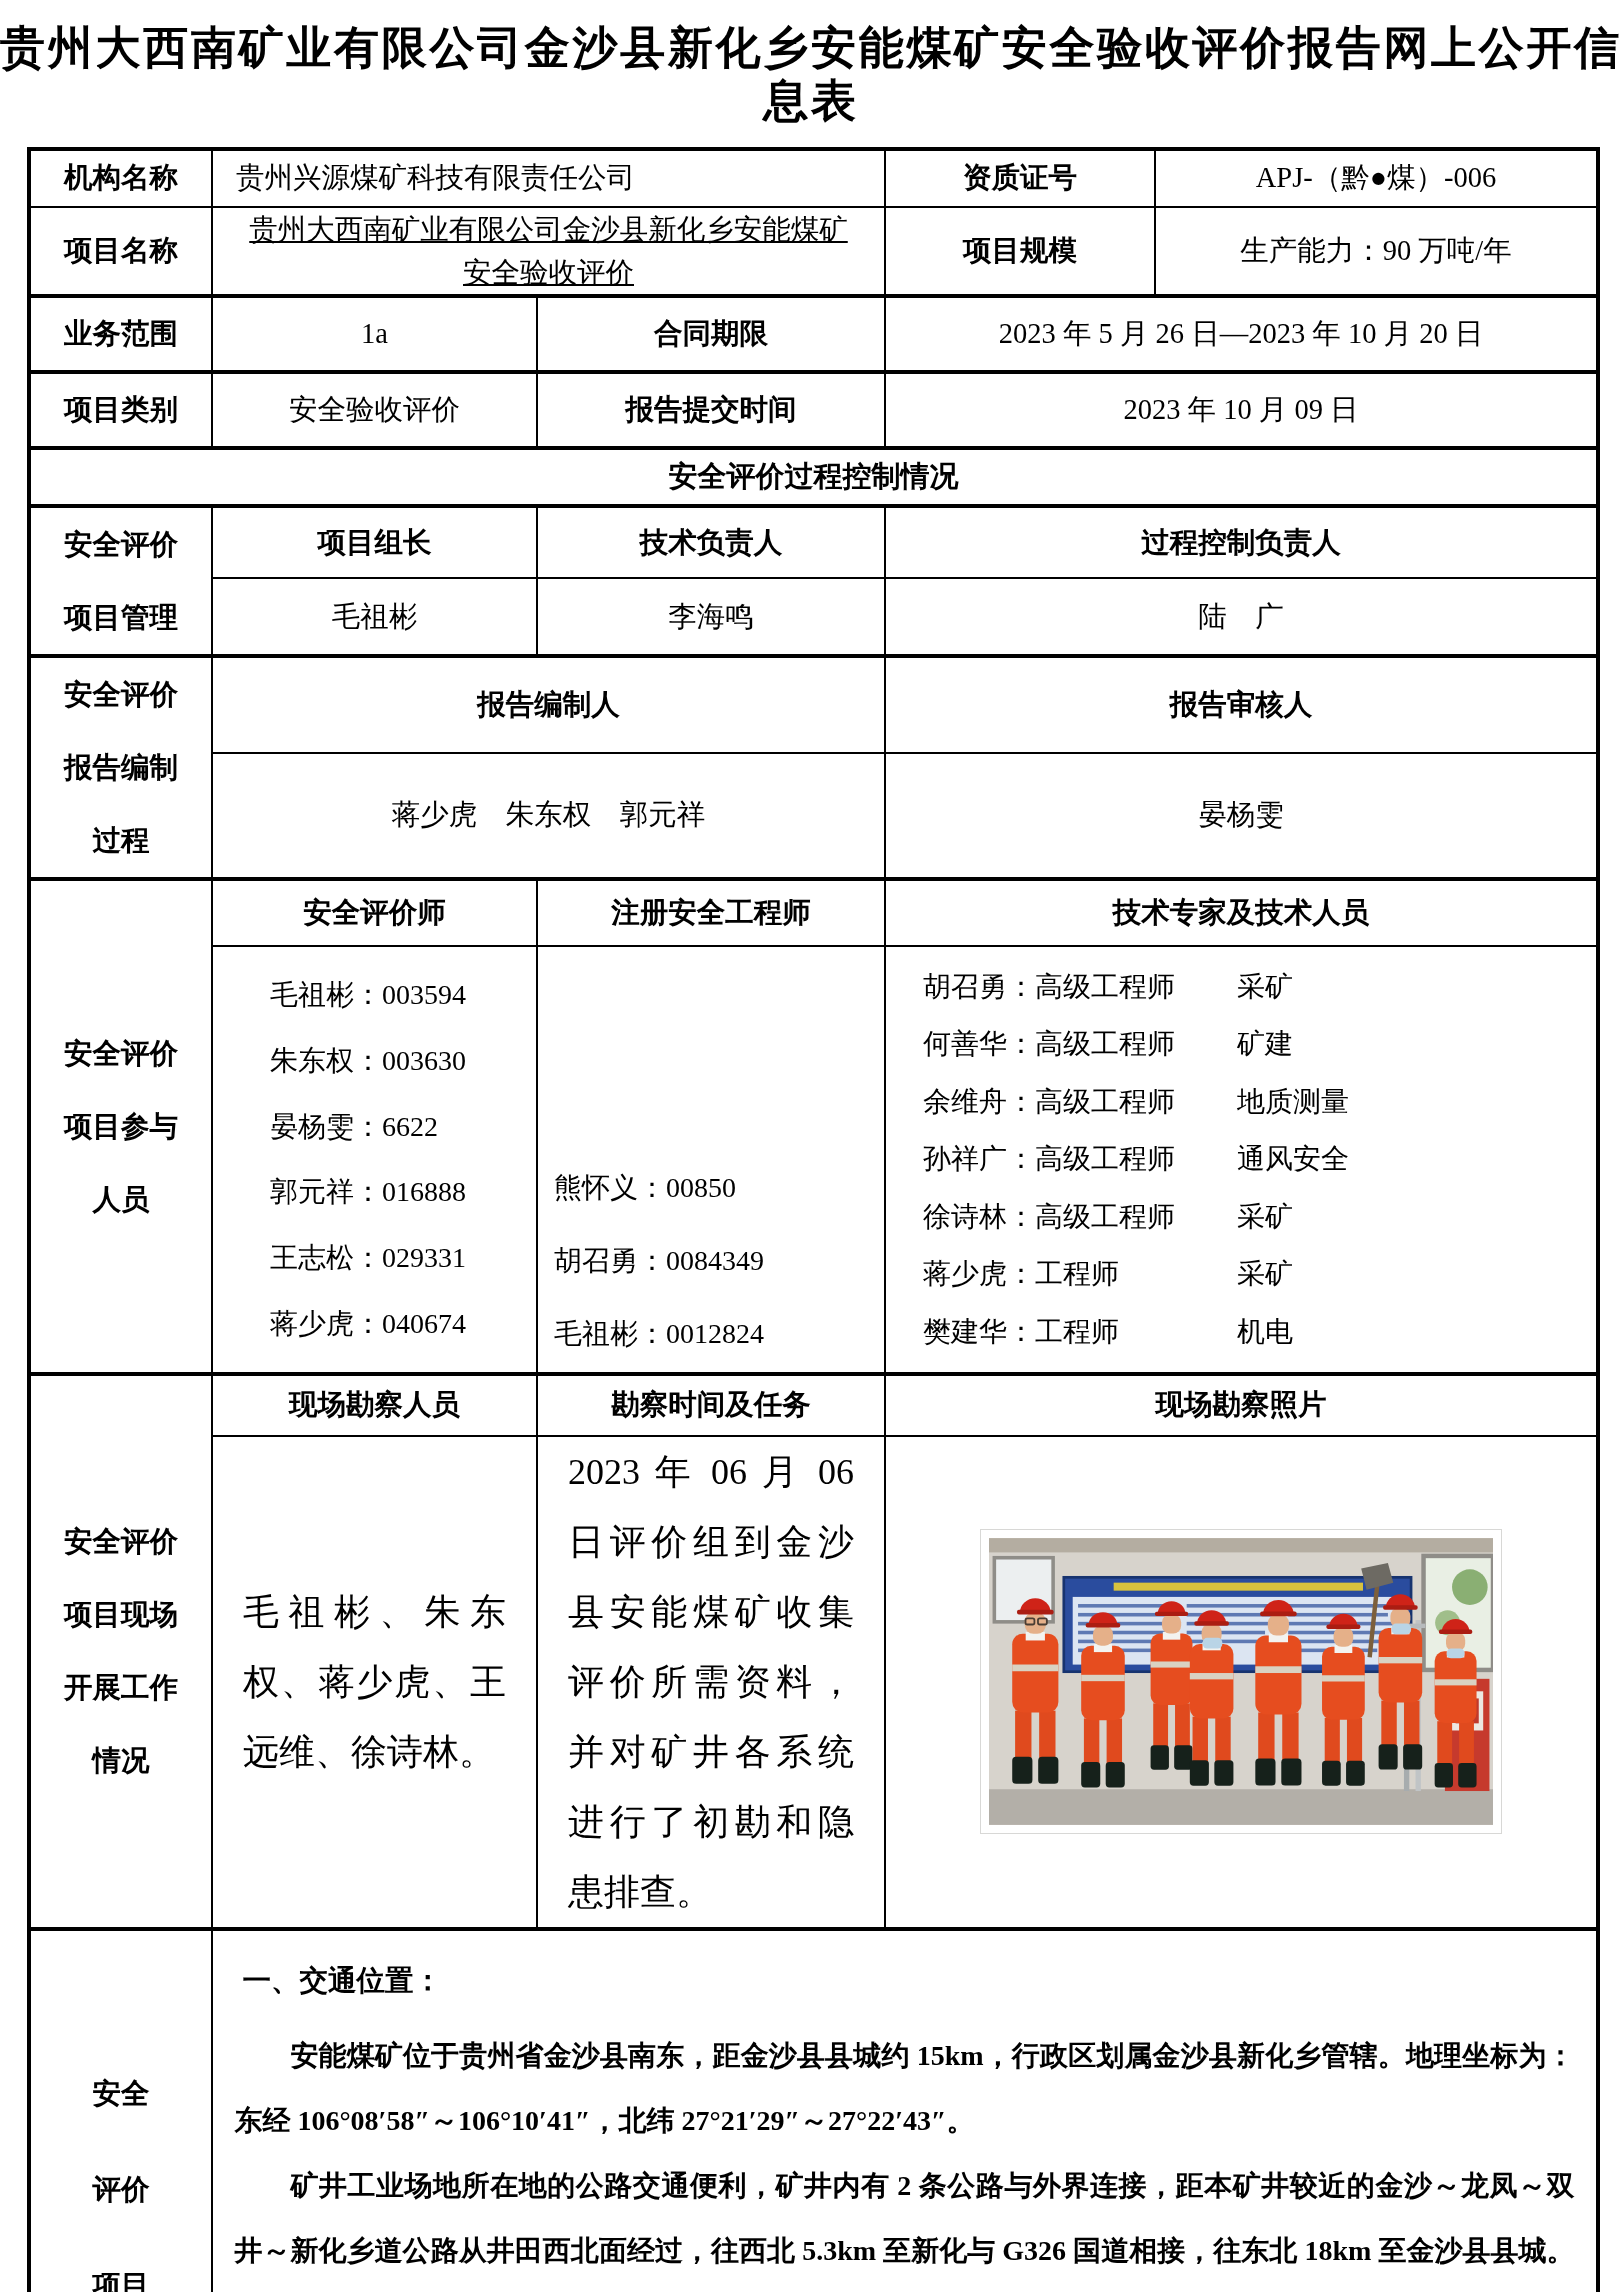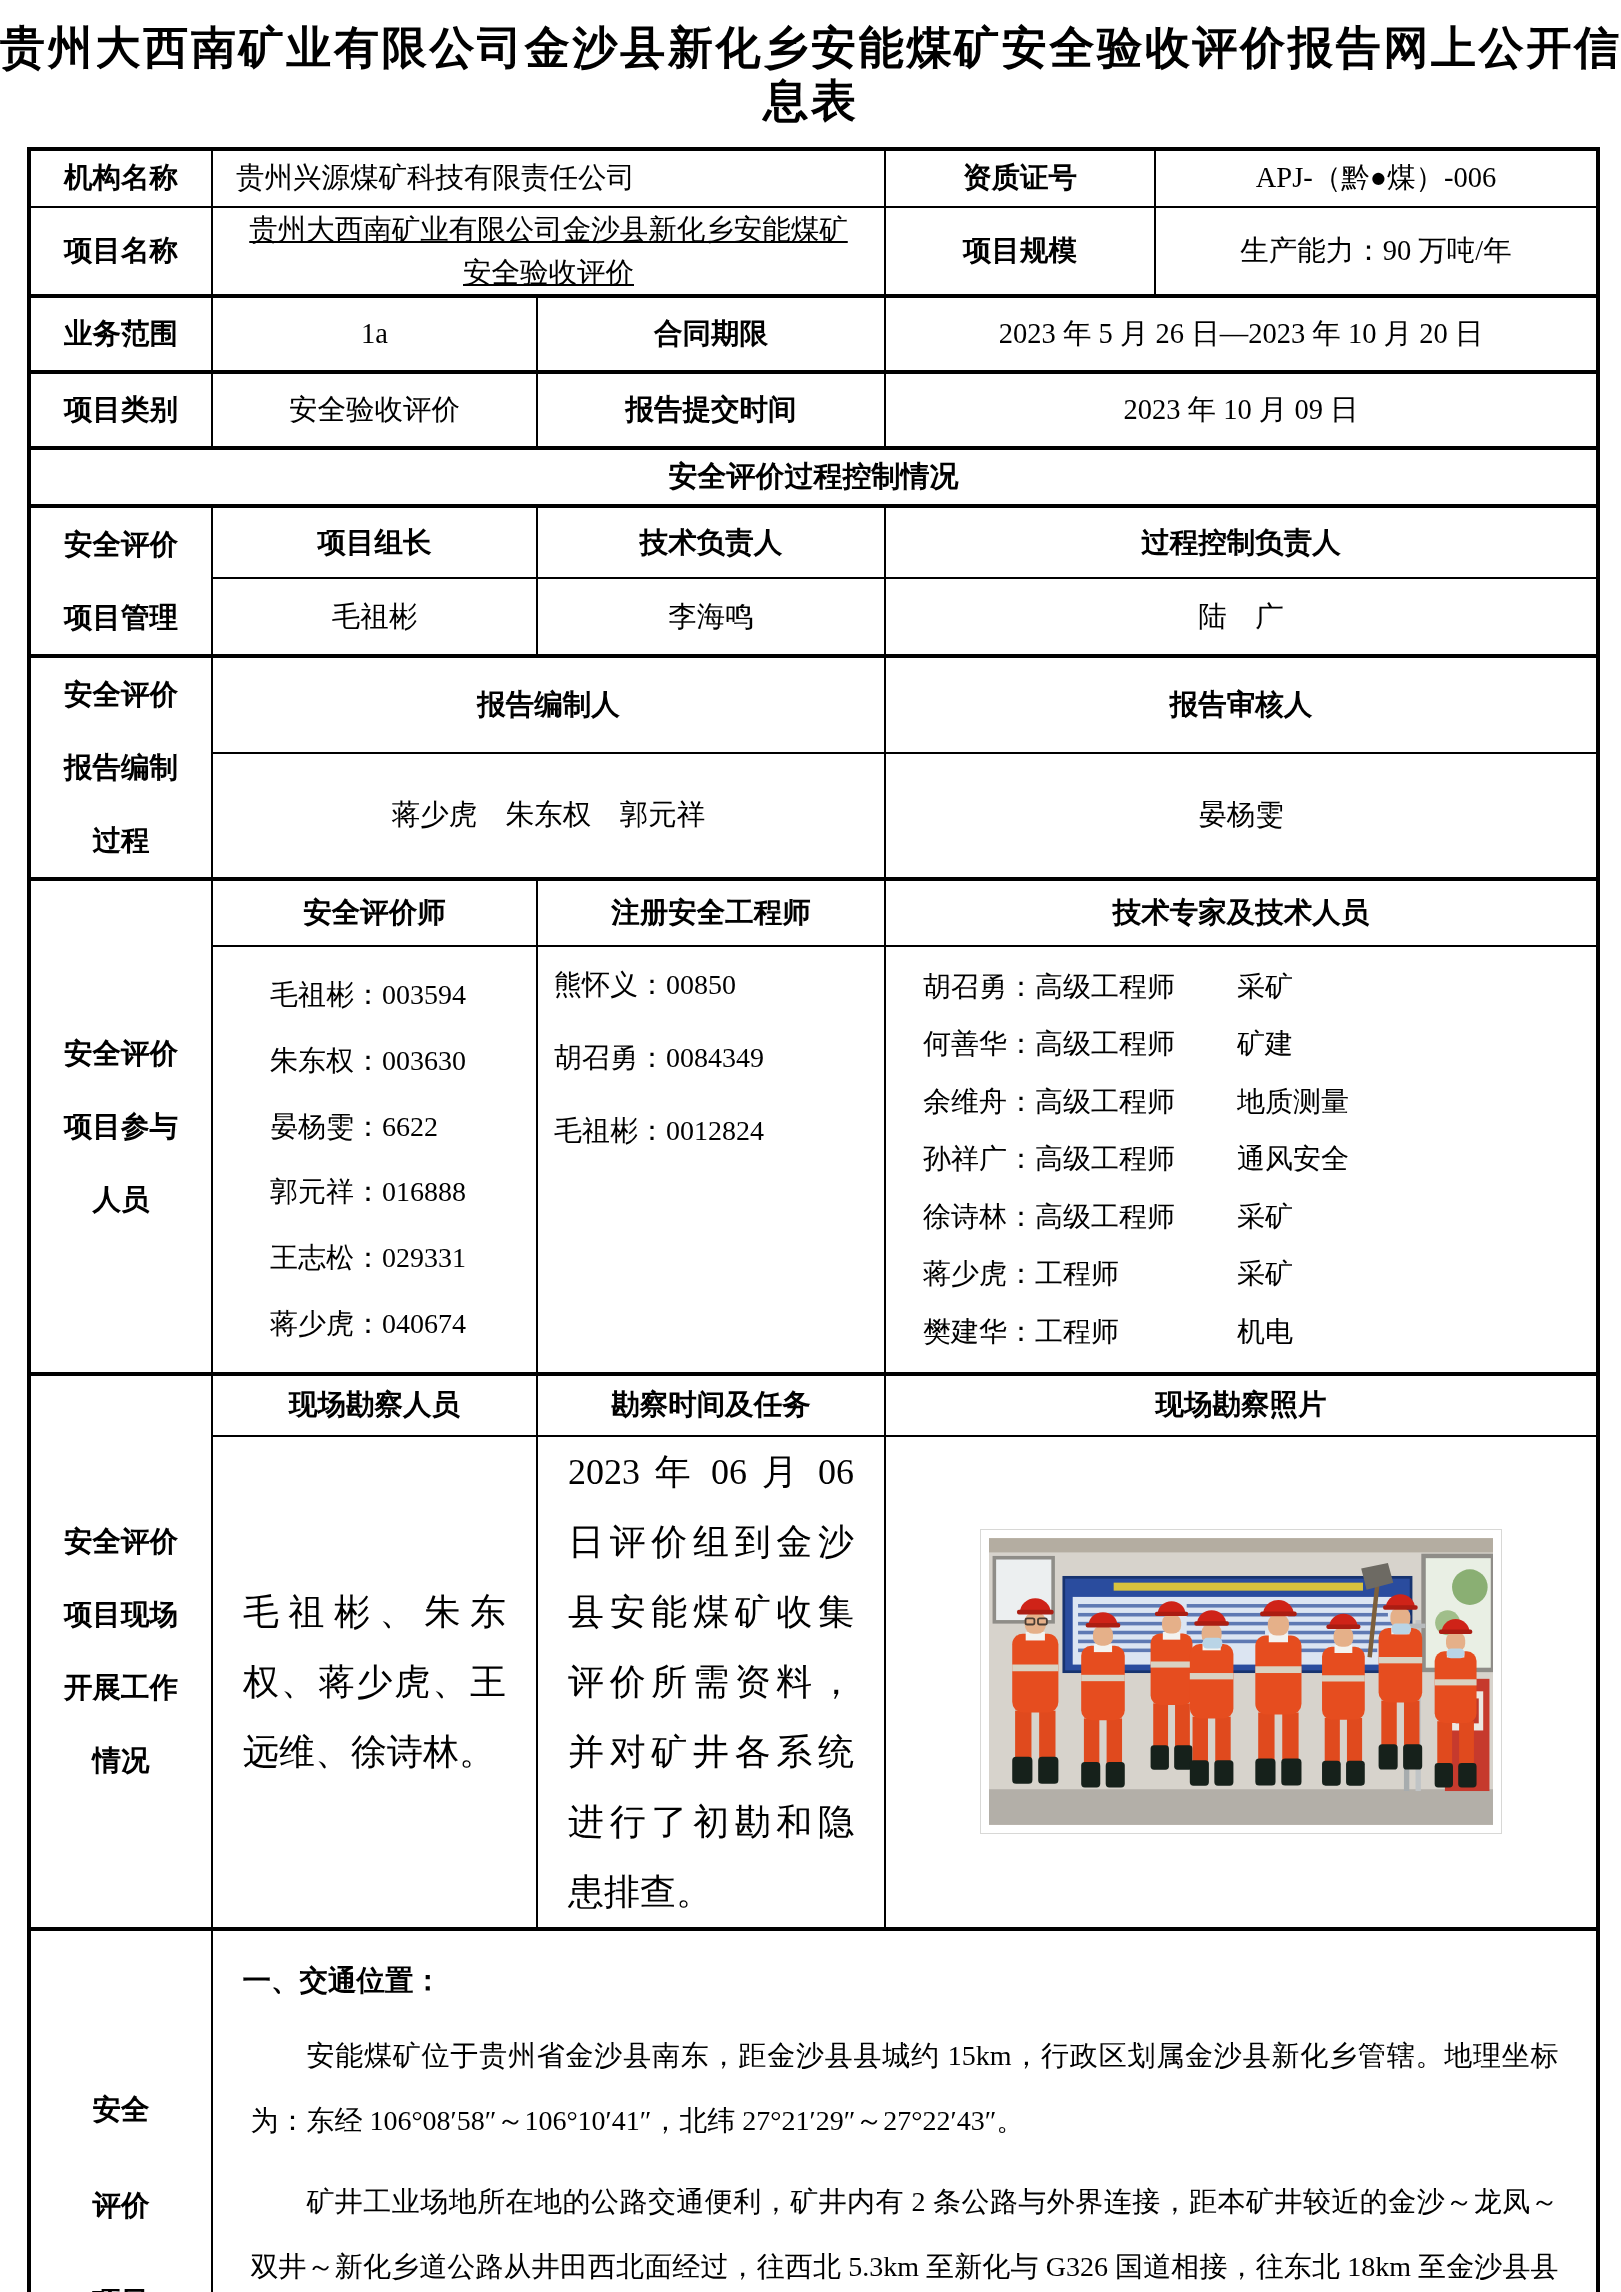--- a/index.html
+++ b/index.html
@@ -54,21 +54,21 @@
     font-family: "Liberation Sans", "DejaVu Sans", sans-serif;
     font-weight: bold; font-size: 29px;
   }
   .roster {
     display: flex; flex-direction: column;
     justify-content: space-evenly;
     height: 422px;
     text-align: left;
     padding-left: 57px;
   }
-  .roster.centered { justify-content: flex-start; padding-left: 16px; }
+  .roster.centered { justify-content: flex-end; padding-left: 16px; }
   .roster.centered .roster-item { line-height: 73px; }
   .roster-item { font-size: 28px; }
   .experts {
     display: flex; flex-direction: column;
     justify-content: space-evenly;
     height: 422px;
     text-align: left;
     padding-left: 37px;
   }
   .expert-row { display: flex; font-size: 28px; }
@@ -80,26 +80,27 @@
     line-height: 70px;
     padding: 0 30px;
   }
   .intro-cell { vertical-align: top; text-align: left; padding: 23px 21.4px 0 21.4px; }
   .intro-heading {
     font-family: "Liberation Sans", "DejaVu Sans", sans-serif;
     font-weight: bold; font-size: 28.5px; line-height: 53px;
     margin: 0 0 16px 8px;
   }
   .intro-para {
-    margin: 16px;
+    margin: 0;
     font-size: 28px;
     line-height: 65px;
     text-align: justify;
     text-justify: inter-character;
     text-indent: 2em;
+    font-weight: bold;
   }
   .photo-frame {
     display: inline-block;
     background: #fff;
     padding: 8px;
     border: 0.9px solid #d8d8d6;
     margin-top: 5.3px;
   }
   .photo-frame svg { display: block; }
 </style>

